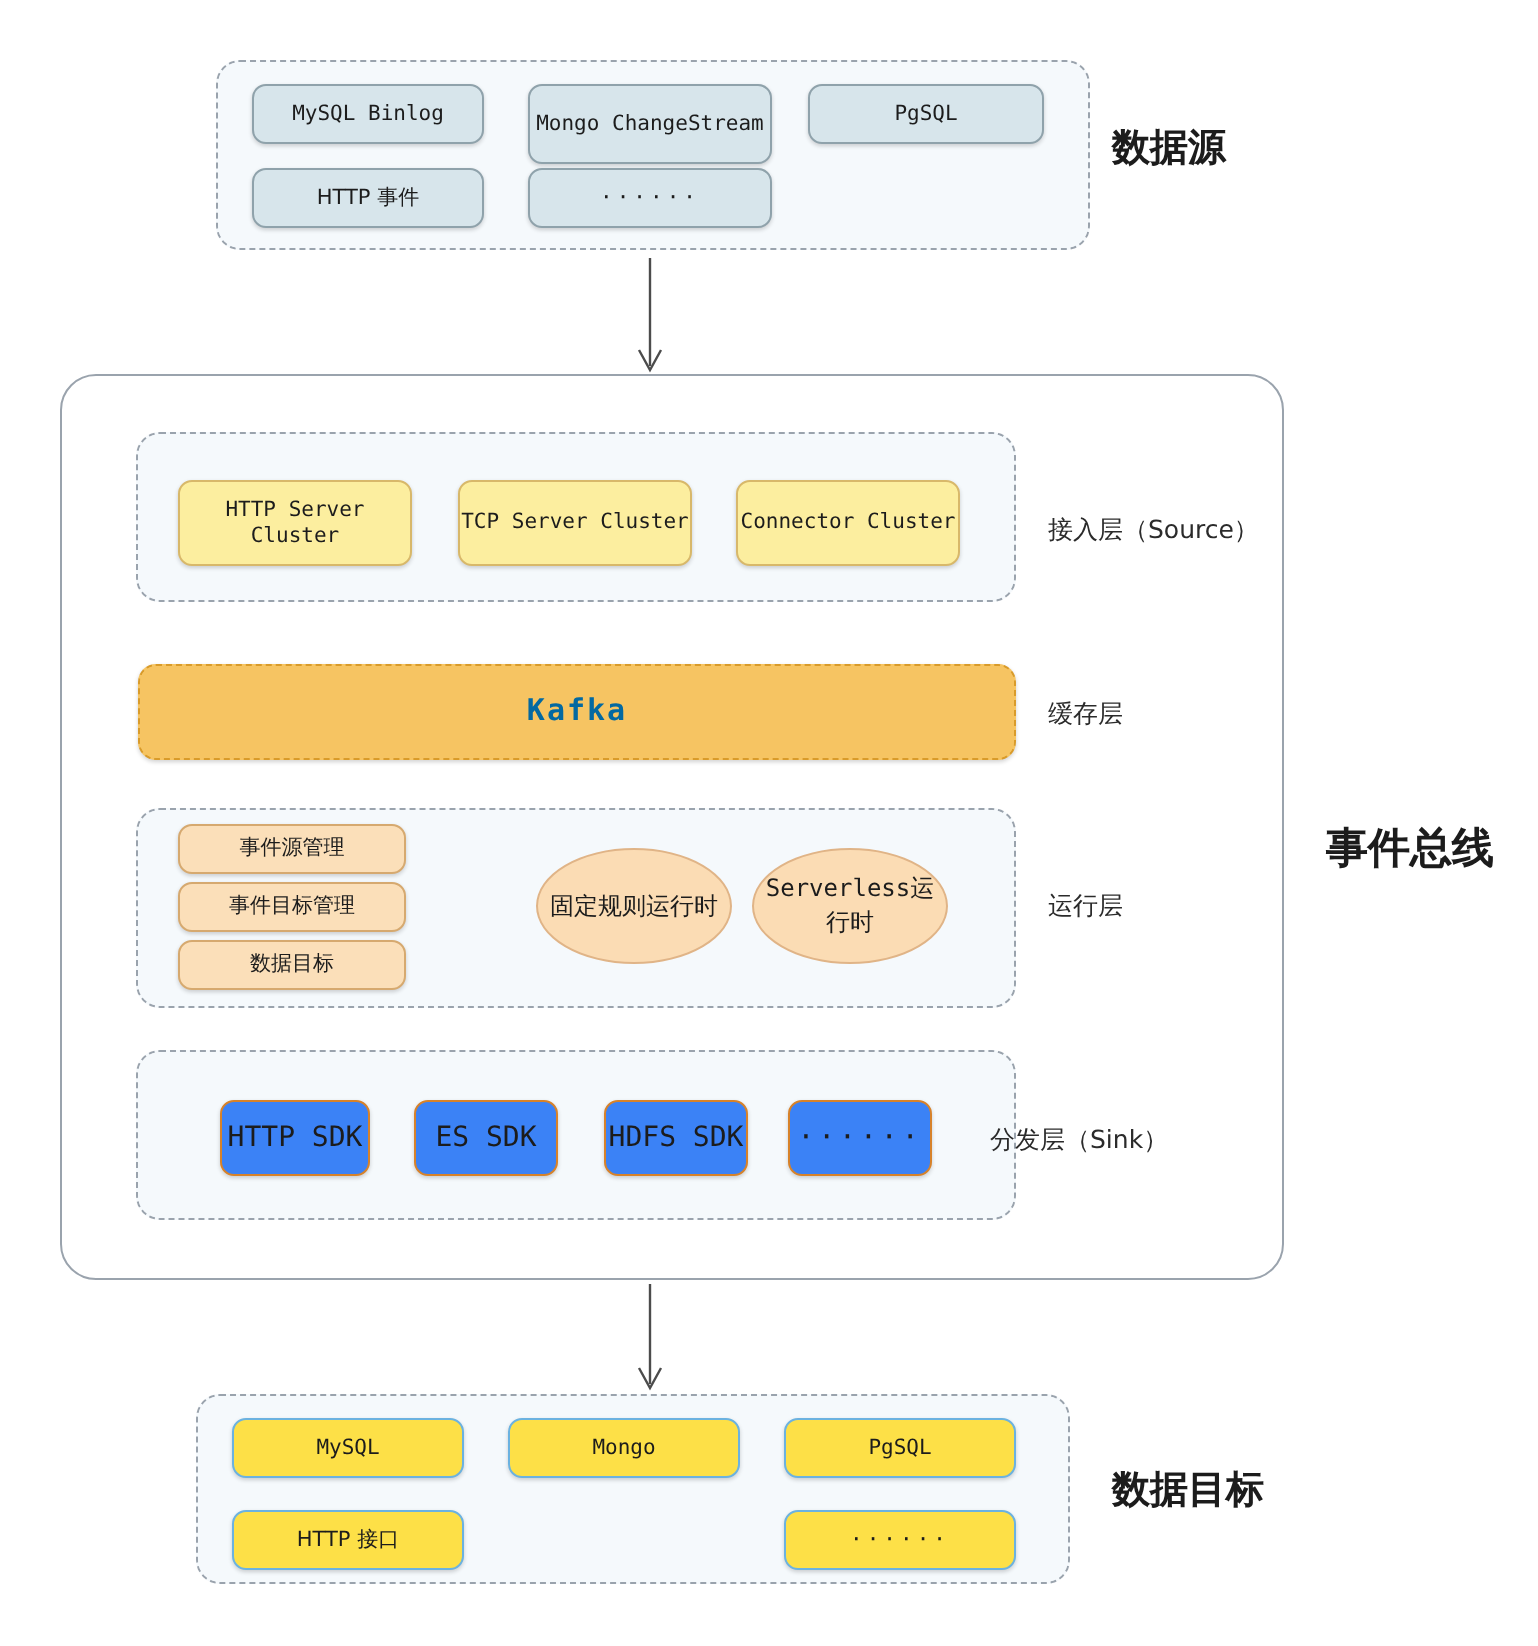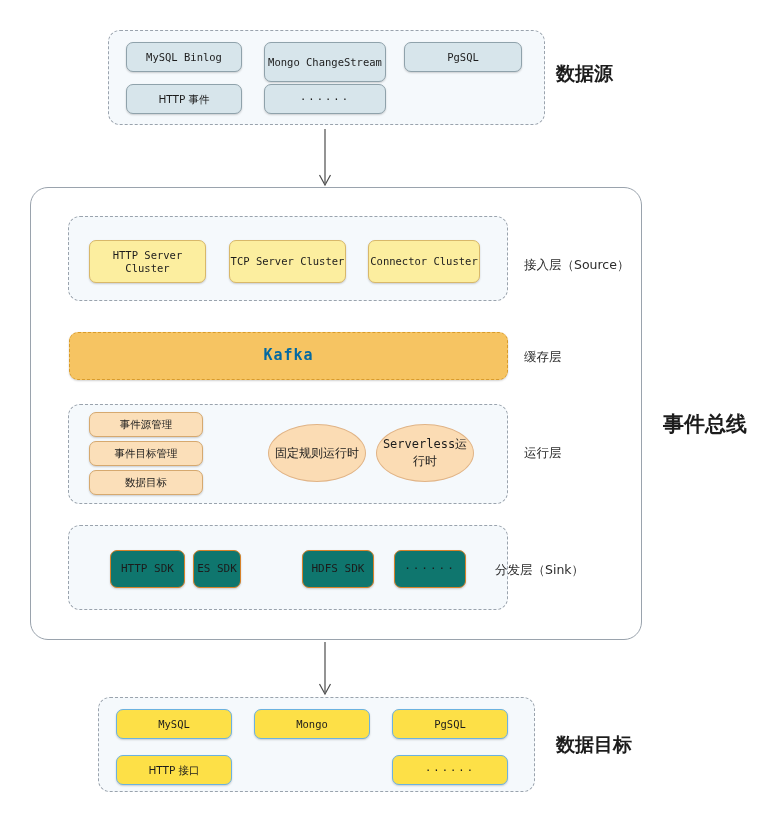--- a/index.html
+++ b/index.html
@@ -83,24 +83,24 @@
     display: flex;
     align-items: center;
     justify-content: center;
     text-align: center;
     color: #1c1c1c;
     font-size: 12px;
     box-sizing: border-box;
   }
 
   .node-sink {
-    background: #0f766e;
+    background: #3b82f6;
     border: 1.2px solid #d7822a;
     color: #1c1c1c;
-    font-size: 11px;
+    font-size: 14px;
     align-items: center;
   }
 
   .node-target {
     background: #fde047;
     border: 1.2px solid #6bb2e0;
     color: #1c1c1c;
     font-size: 10.5px;
   }
 
@@ -222,21 +222,21 @@
   </div>
   <div class="layer-label" style="left:524px; top:445px;">
     <span>运行层</span>
   </div>
 
   <div class="panel" style="left:68px; top:525px; width:440px; height:85px;">
   </div>
   <div class="node node-sink" style="left:110px; top:550px; width:75px; height:38px;">
     <span>HTTP SDK</span>
   </div>
-  <div class="node node-sink" style="left:193px; top:550px; width:48px; height:38px;">
+  <div class="node node-sink" style="left:207px; top:550px; width:72px; height:38px;">
     <span>ES SDK</span>
   </div>
   <div class="node node-sink" style="left:302px; top:550px; width:72px; height:38px;">
     <span>HDFS SDK</span>
   </div>
   <div class="node node-sink" style="left:394px; top:550px; width:72px; height:38px;">
     <span class="dots">······</span>
   </div>
   <div class="layer-label" style="left:495px; top:562px;">
     <span>分发层（Sink）</span>

